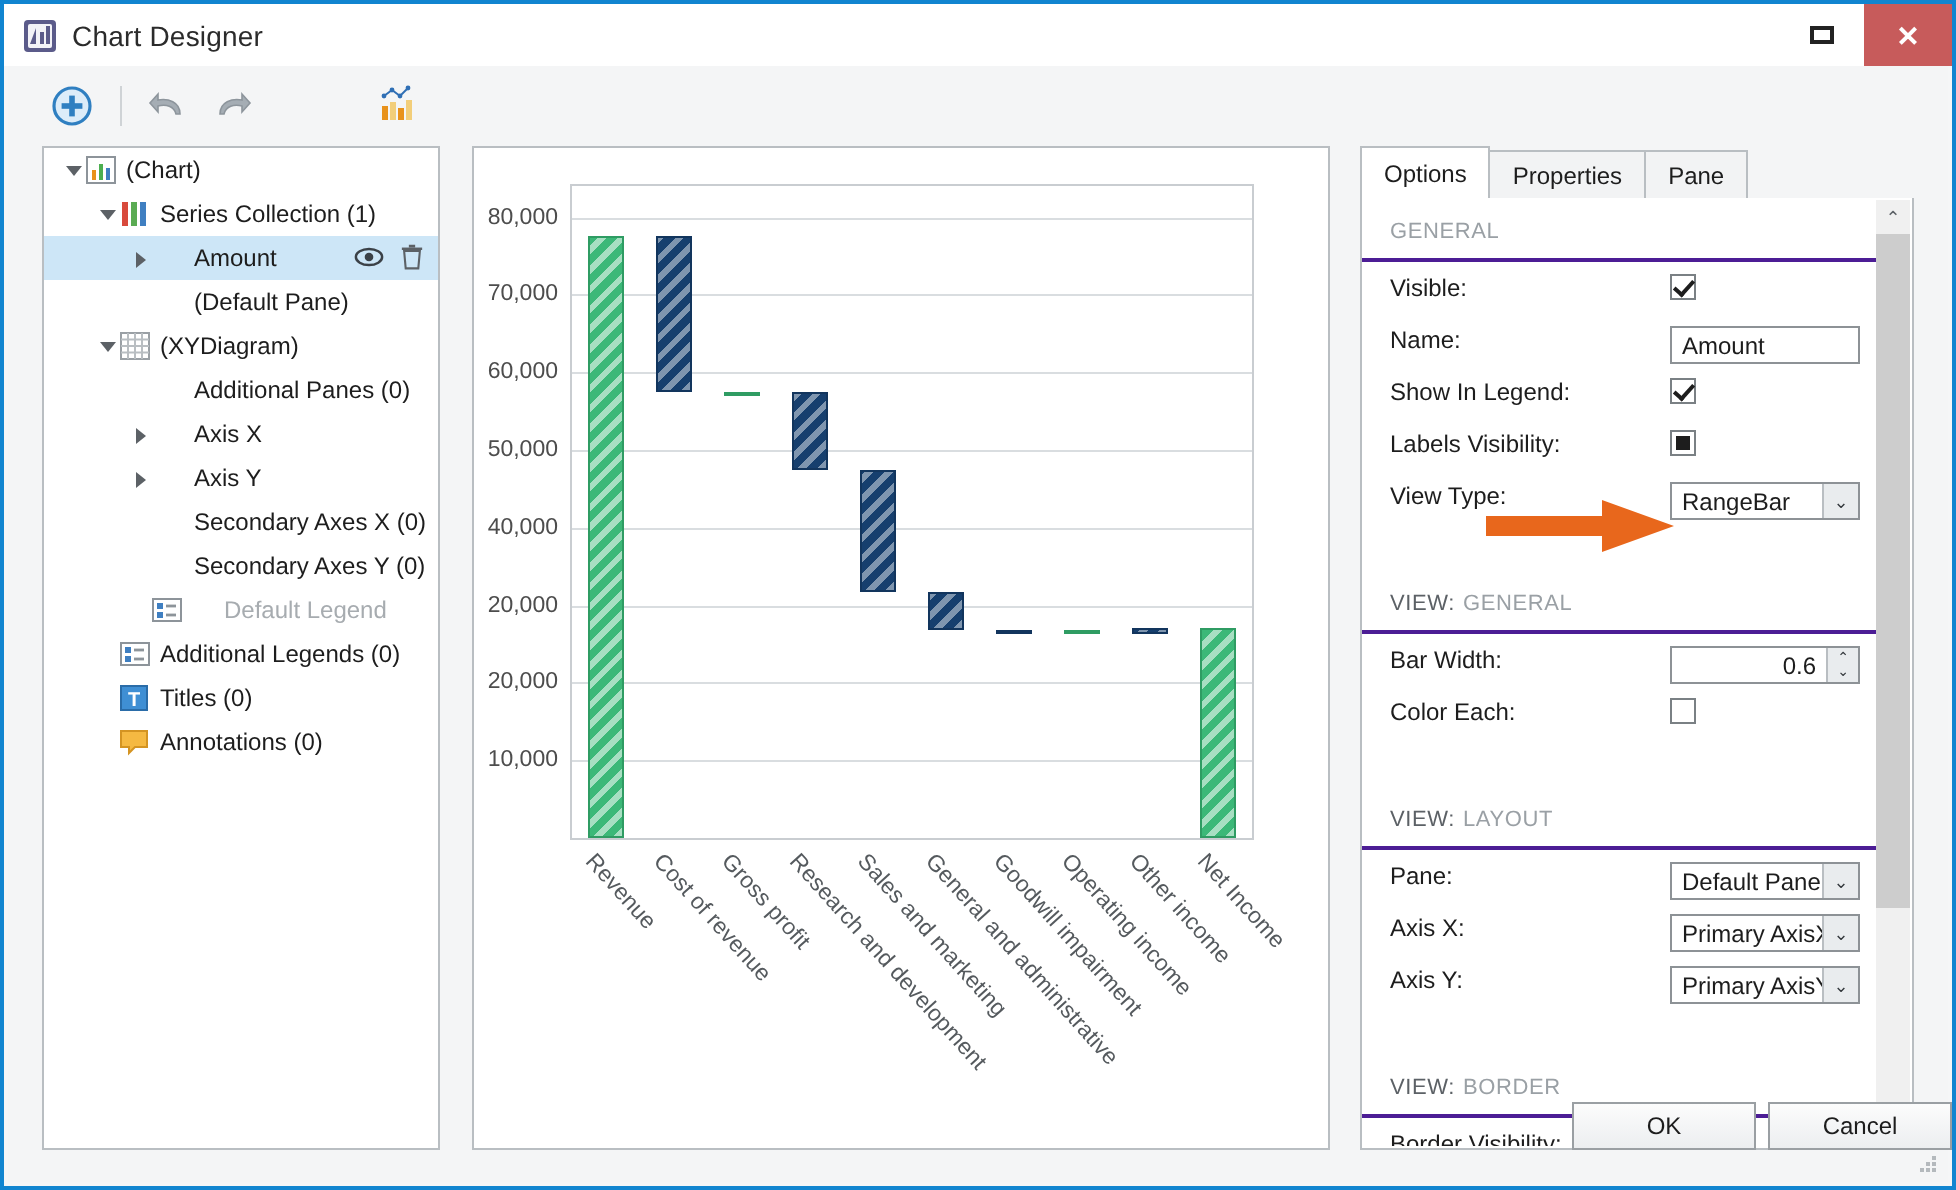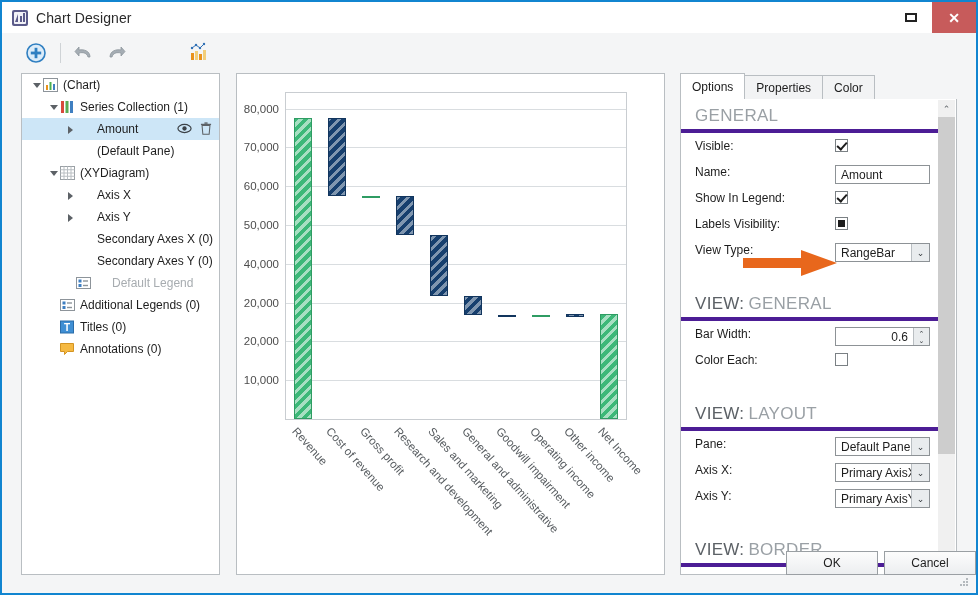--- a/index.html
+++ b/index.html
@@ -271,24 +271,24 @@
   #optscroll {
     position: absolute;
     left: 0; top: 0;
     width: 258px; height: 474px;
     overflow: hidden;
   }
   .sec-head {
     height: 26px;
     display: flex; align-items: center;
     padding-left: 14px;
-    font-size: 17px;
+    font-size: 11px;
     color: #9aa0a5;
     letter-spacing: .3px;
-    border-bottom: 4px solid #4c1d95;
+    border-bottom: 2px solid #4c1d95;
   }
   .sec-head .lead { color: #5c6166; margin-right: 4px; }
   .frow {
     height: 26px;
     display: flex;
     align-items: flex-start;
     padding-left: 14px;
   }
   .frow .flabel {
     width: 140px;
@@ -541,20 +541,25 @@
           <span class="tnode-icon"><svg width="15" height="14" viewBox="0 0 15 14">
               <rect x="0.5" y="0.5" width="14" height="13" fill="#fff" stroke="#9aa0a5"></rect>
               <line x1="4" y1="0.5" x2="4" y2="13.5" stroke="#b9bec2"></line>
               <line x1="7.5" y1="0.5" x2="7.5" y2="13.5" stroke="#b9bec2"></line>
               <line x1="11" y1="0.5" x2="11" y2="13.5" stroke="#b9bec2"></line>
               <line x1="0.5" y1="3.75" x2="14.5" y2="3.75" stroke="#b9bec2"></line>
               <line x1="0.5" y1="7" x2="14.5" y2="7" stroke="#b9bec2"></line>
               <line x1="0.5" y1="10.25" x2="14.5" y2="10.25" stroke="#b9bec2"></line>
             </svg></span>
           <span class="tlabel">(XYDiagram)</span>
+        </div>
+        <div class="tree-row" style="padding-left: 42px;">
+          <span class="expander"></span>
+          <span class="tnode-icon"></span>
+          <span class="tlabel">Additional Panes (0)</span>
         </div>
         <div class="tree-row" style="padding-left: 42px;">
           <span class="expander closed"></span>
           <span class="tnode-icon"></span>
           <span class="tlabel">Axis X</span>
         </div>
         <div class="tree-row" style="padding-left: 42px;">
           <span class="expander closed"></span>
           <span class="tnode-icon"></span>
           <span class="tlabel">Axis Y</span>
@@ -654,21 +659,21 @@
             <div class="xlabel" style="left: 285px;">Other income</div>
             <div class="xlabel" style="left: 319px;">Net Income</div>
           </div>
       </div>
     </div>
 
     <div id="optpanel">
       <div id="tabstrip">
           <div class="tab active">Options</div>
           <div class="tab">Properties</div>
-          <div class="tab">Color</div>
+          <div class="tab">Pane</div>
         </div>
       <div id="optbody">
         <div id="optscroll">
             <div class="sec-head" style="margin-top: 4px;">
               <span>GENERAL</span>
             </div>
             <div style="height: 6px;"></div>
             <div class="frow">
               <span class="flabel">Visible:</span>
               <span class="chk checked"></span>

